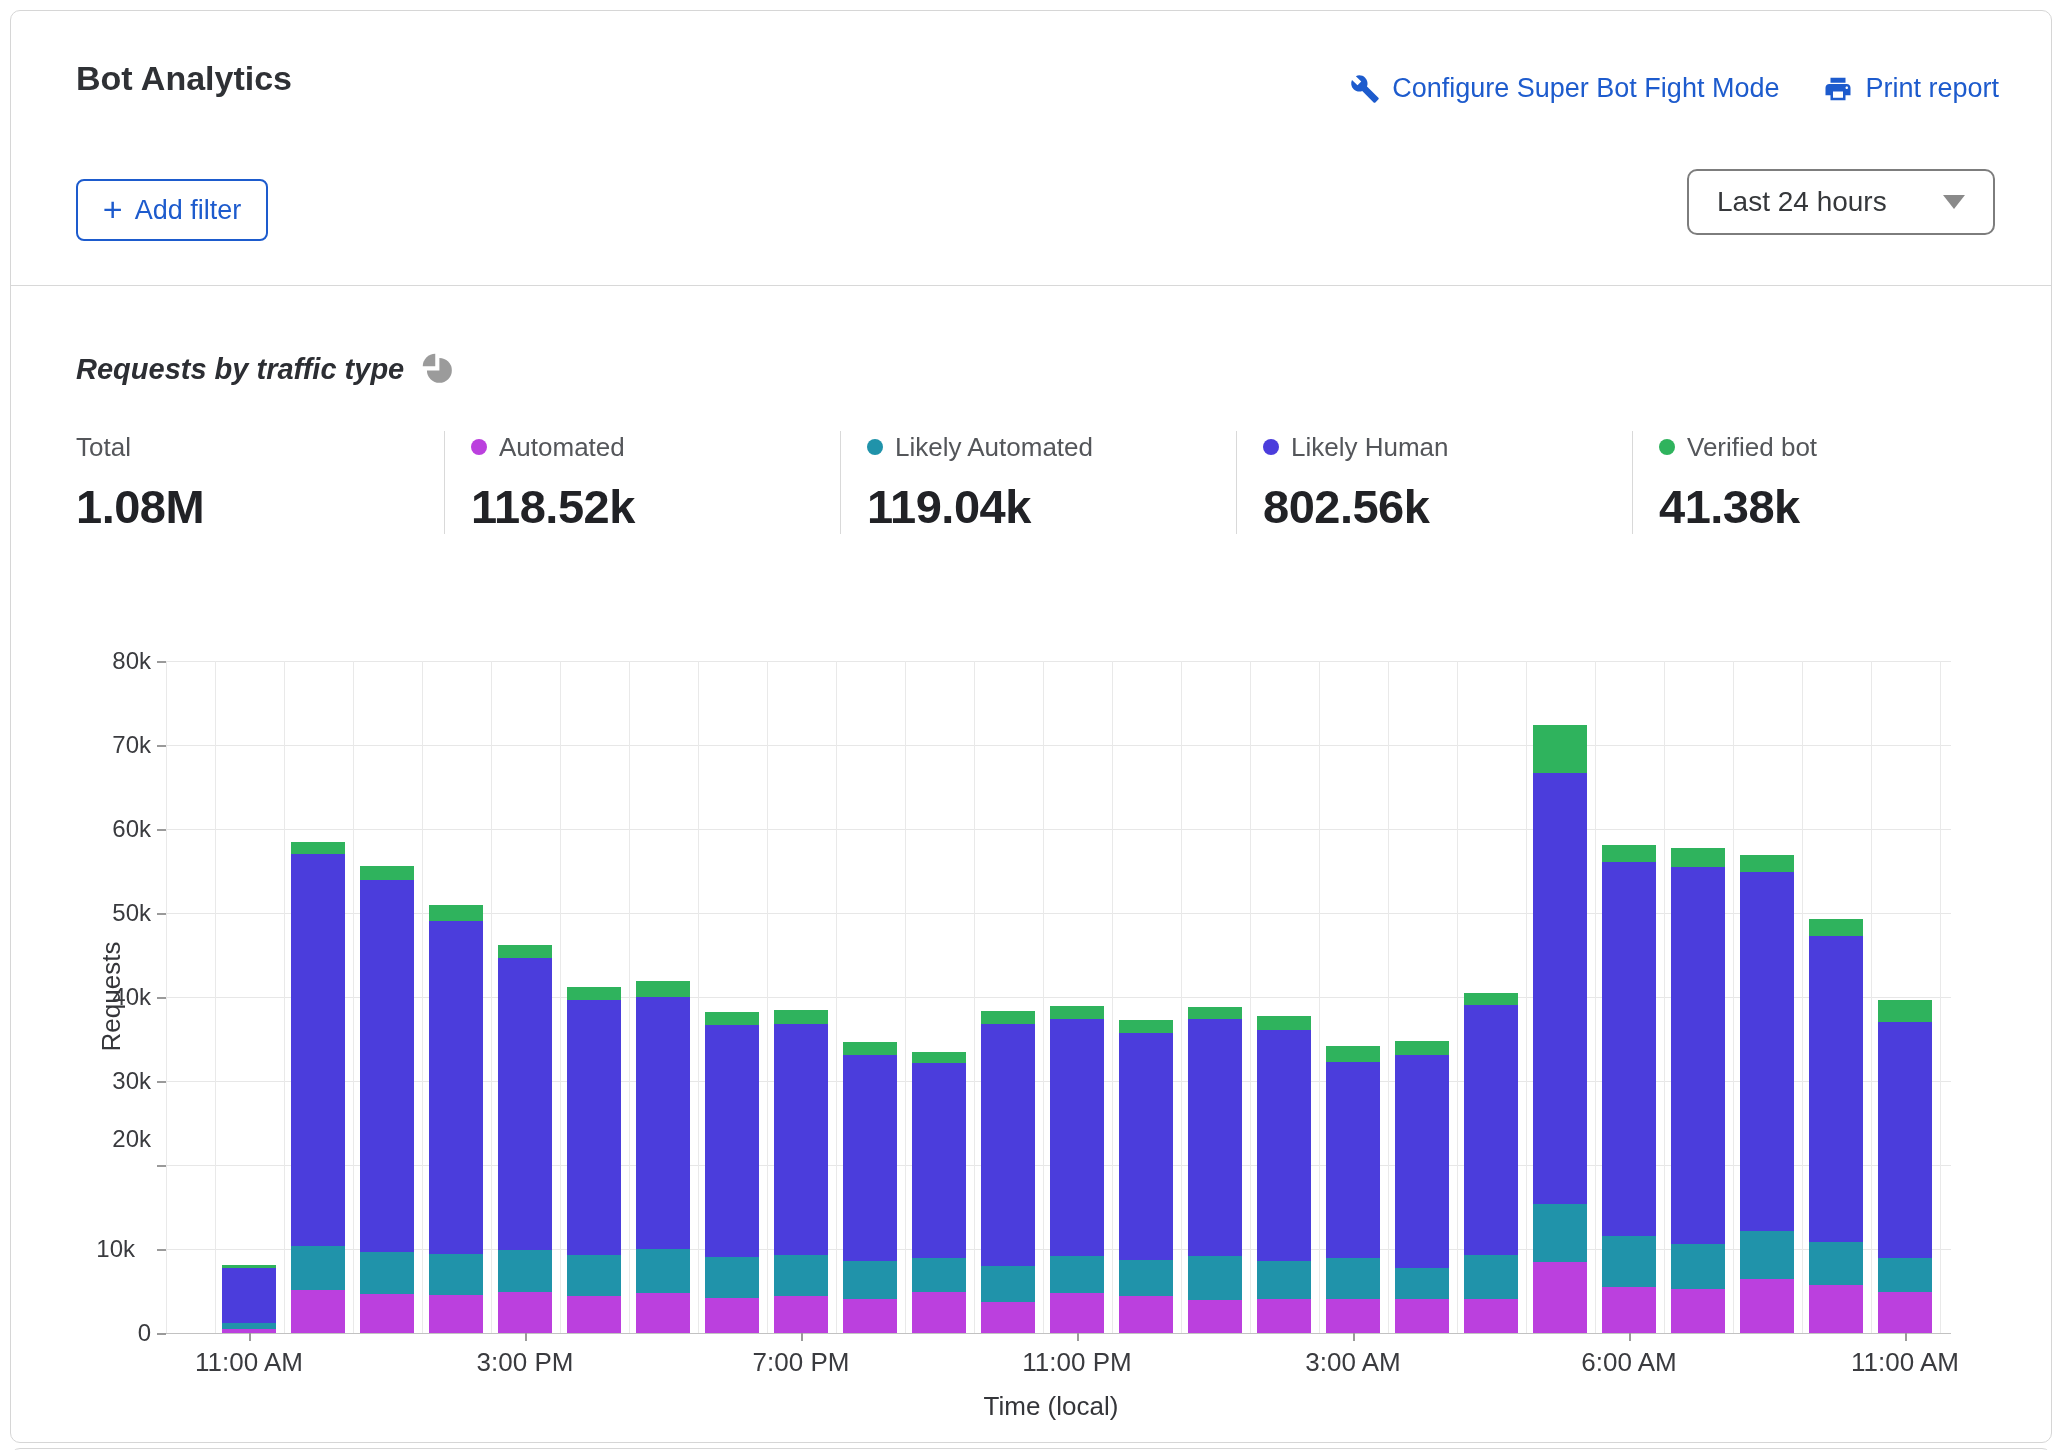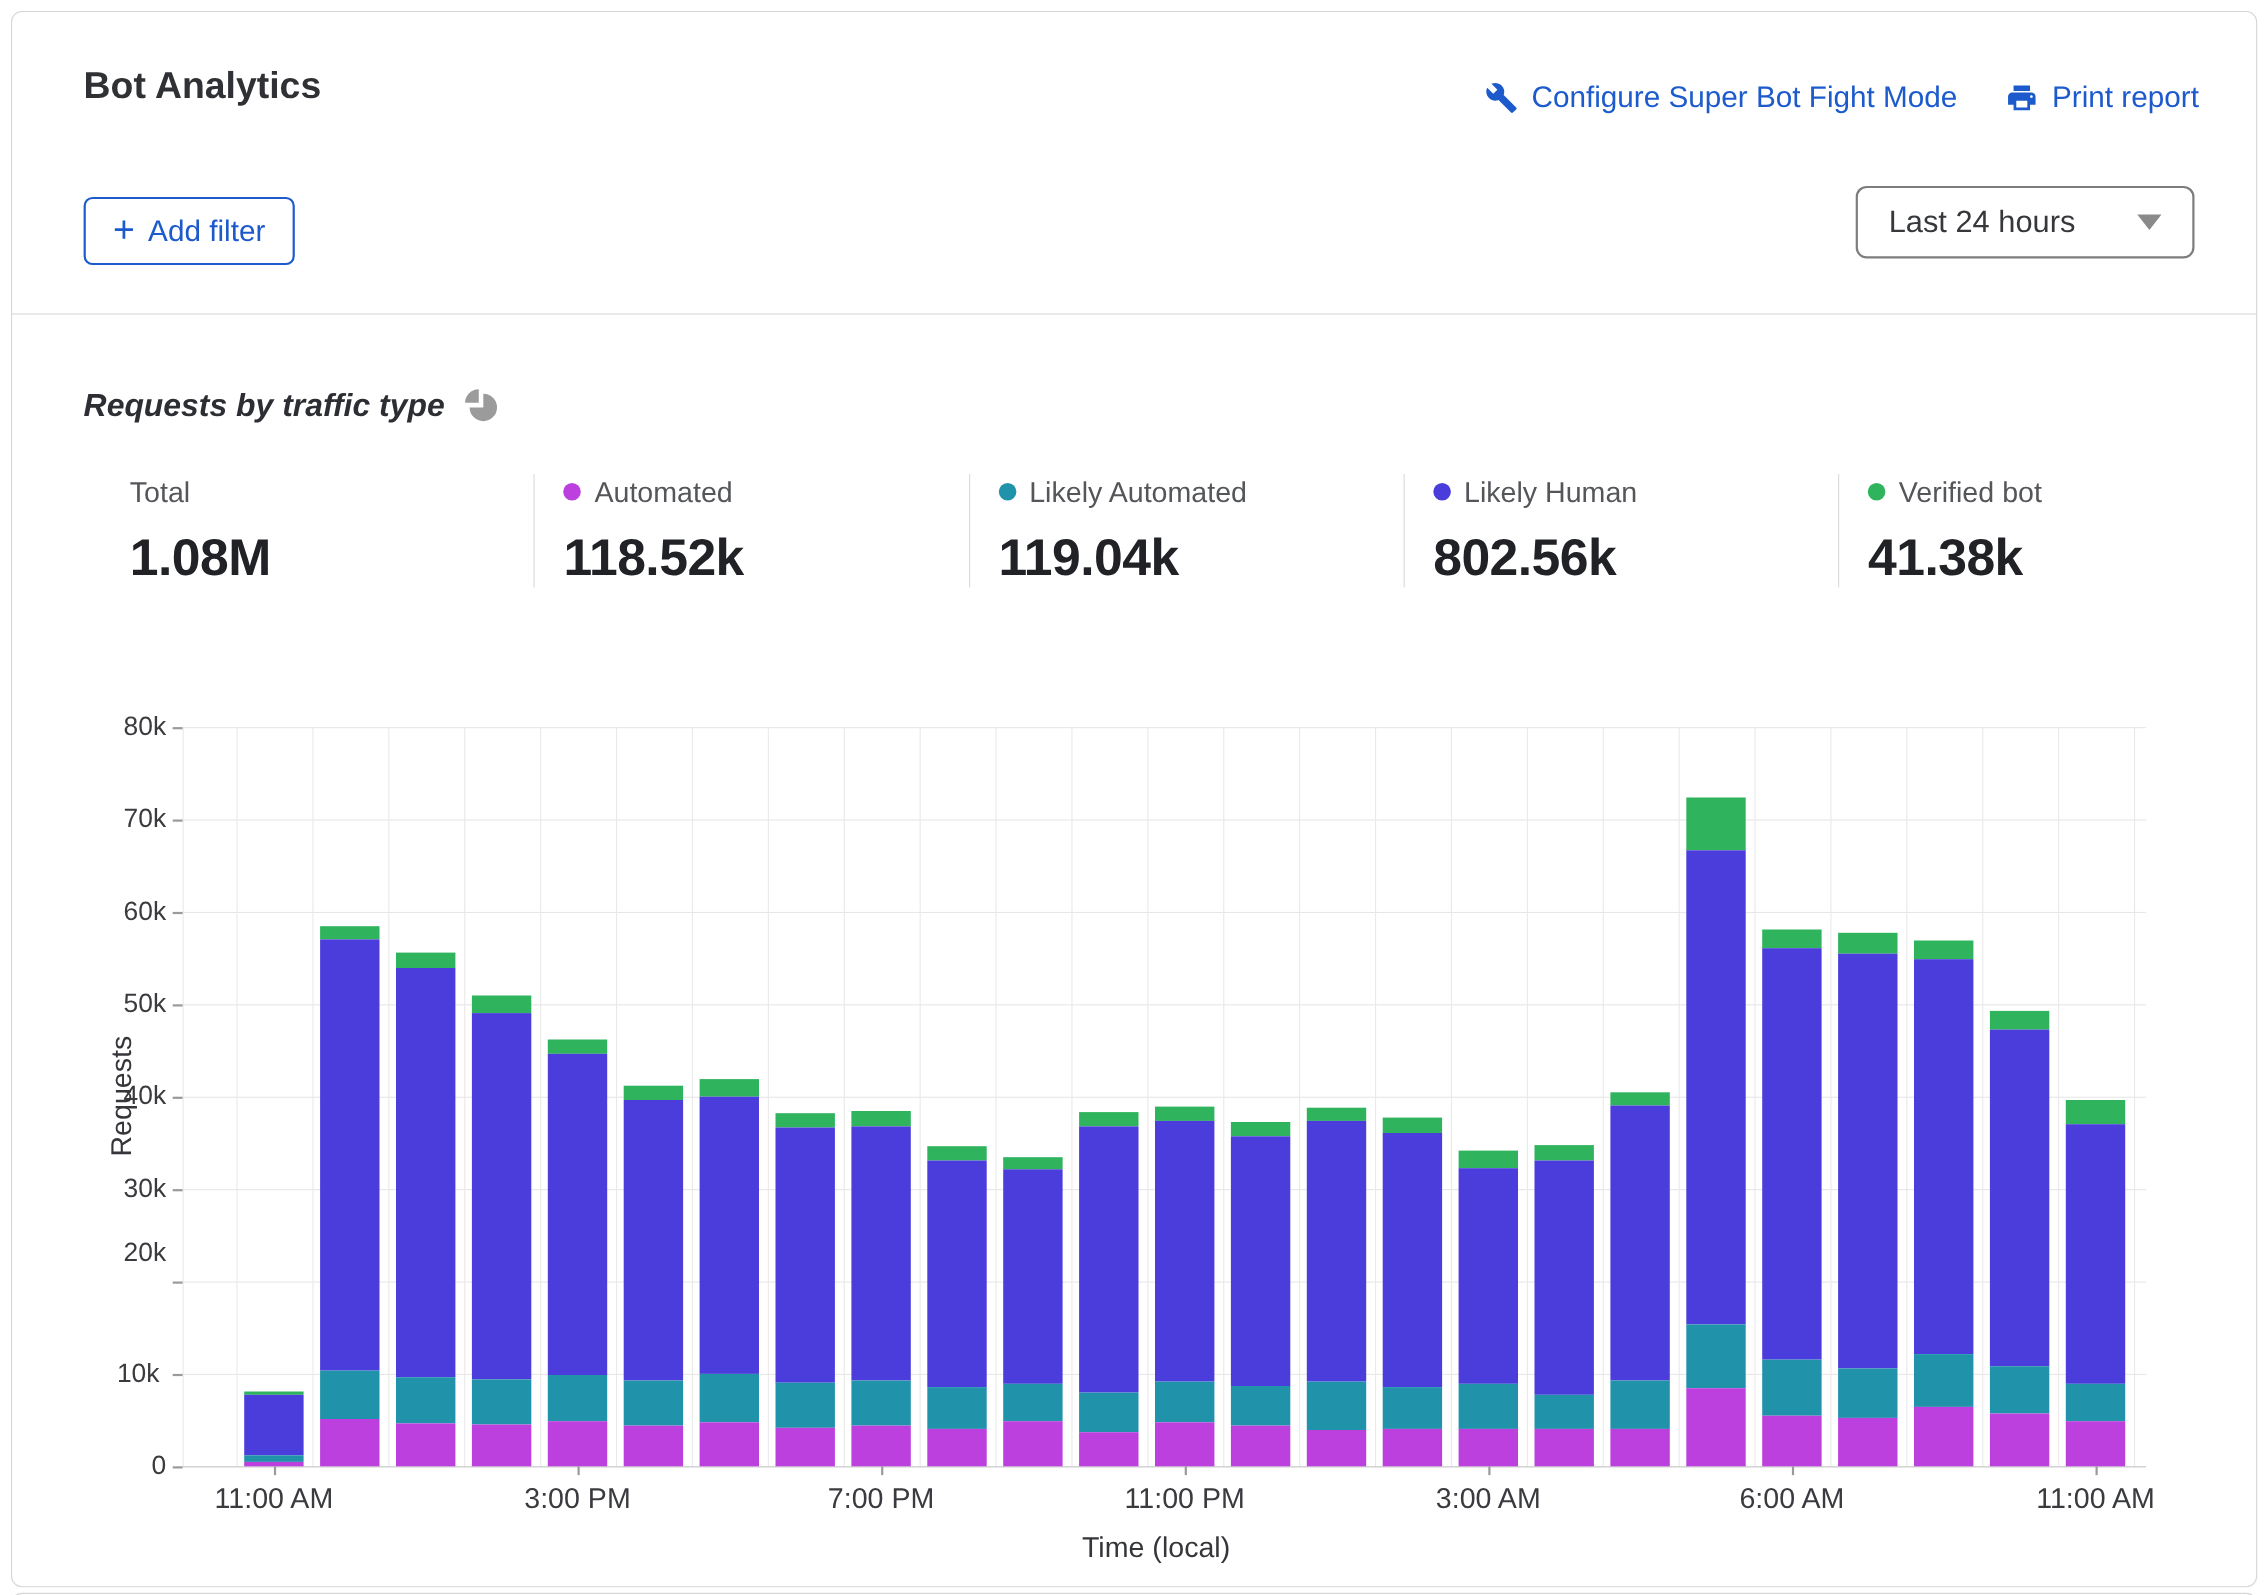--- a/index.html
+++ b/index.html
@@ -27,21 +27,21 @@
   .select .caret { margin-left:auto; width:0; height:0; border-left:11px solid transparent;
     border-right:11px solid transparent; border-top:14px solid #8a8a8a; }
 
   .divider { position:absolute; left:0; top:274px; width:100%; height:0; border-top:1px solid #d8d8d8; }
 
   .section-title { position:absolute; left:65px; top:340px; display:flex; align-items:center; gap:16px; }
   .section-title .txt { font-size:29px; font-weight:700; color:#2c2e33;font-style:italic; }
   .section-title svg { width:36px; height:36px; }
 
   .stats-row { position:absolute; left:65px; top:420px; width:1922px; display:flex; }
-  .stat-col { padding-right:10px;margin-left:42px; }
+  .stat-col { padding-right:10px; }
   .stat-col.bordered { border-left:1px solid #d9d9d9; padding-left:26px; }
   .stat-label { display:flex; align-items:center; gap:12px; font-size:26px; color:#54565a; height:32px; }
   .stat-dot { width:16px; height:16px; border-radius:50%; display:inline-block; }
   .stat-value { margin-top:16px; font-size:47px; font-weight:700; color:#212226; letter-spacing:-0.5px; }
 
   .chart { position:absolute; left:0; top:0; width:100%; height:100%; }
   .gridline-h { position:absolute; height:0; border-top:1px solid #e7e7e7; }
   .gridline-v { position:absolute; width:0; border-left:1px solid #e9e9e9; }
   .axis-line  { position:absolute; height:0; border-top:1px solid #c2c2c2; }
   .tick { position:absolute; background:#9a9a9a; }
@@ -162,21 +162,21 @@
       <div class="gridline-v" style="left: 1583.5px; top: 650px; height: 672px;"></div>
       <div class="gridline-v" style="left: 1652.5px; top: 650px; height: 672px;"></div>
       <div class="gridline-v" style="left: 1721.5px; top: 650px; height: 672px;"></div>
       <div class="gridline-v" style="left: 1790.5px; top: 650px; height: 672px;"></div>
       <div class="gridline-v" style="left: 1859.5px; top: 650px; height: 672px;"></div>
       <div class="gridline-v" style="left: 1928.5px; top: 650px; height: 672px;"></div>
       <div class="gridline-v" style="left: 155px; top: 650px; height: 672px;"></div>
       <div class="axis-line" style="left: 155px; width: 1785px; top: 1322px;"></div>
       <div class="ytick-label" style="left: 60px; top: 1308px;">0</div>
       <div class="tick" style="left: 146px; top: 1322px; width: 9px; height: 2px;"></div>
-      <div class="ytick-label" style="left: 54px; top: 1224px;">10k</div>
+      <div class="ytick-label" style="left: 44px; top: 1224px;">10k</div>
       <div class="tick" style="left: 146px; top: 1238px; width: 9px; height: 2px;"></div>
       <div class="ytick-label" style="left: 60px; top: 1114px;">20k</div>
       <div class="tick" style="left: 146px; top: 1154px; width: 9px; height: 2px;"></div>
       <div class="ytick-label" style="left: 60px; top: 1056px;">30k</div>
       <div class="tick" style="left: 146px; top: 1070px; width: 9px; height: 2px;"></div>
       <div class="ytick-label" style="left: 60px; top: 972px;">40k</div>
       <div class="tick" style="left: 146px; top: 986px; width: 9px; height: 2px;"></div>
       <div class="ytick-label" style="left: 60px; top: 888px;">50k</div>
       <div class="tick" style="left: 146px; top: 902px; width: 9px; height: 2px;"></div>
       <div class="ytick-label" style="left: 60px; top: 804px;">60k</div>

